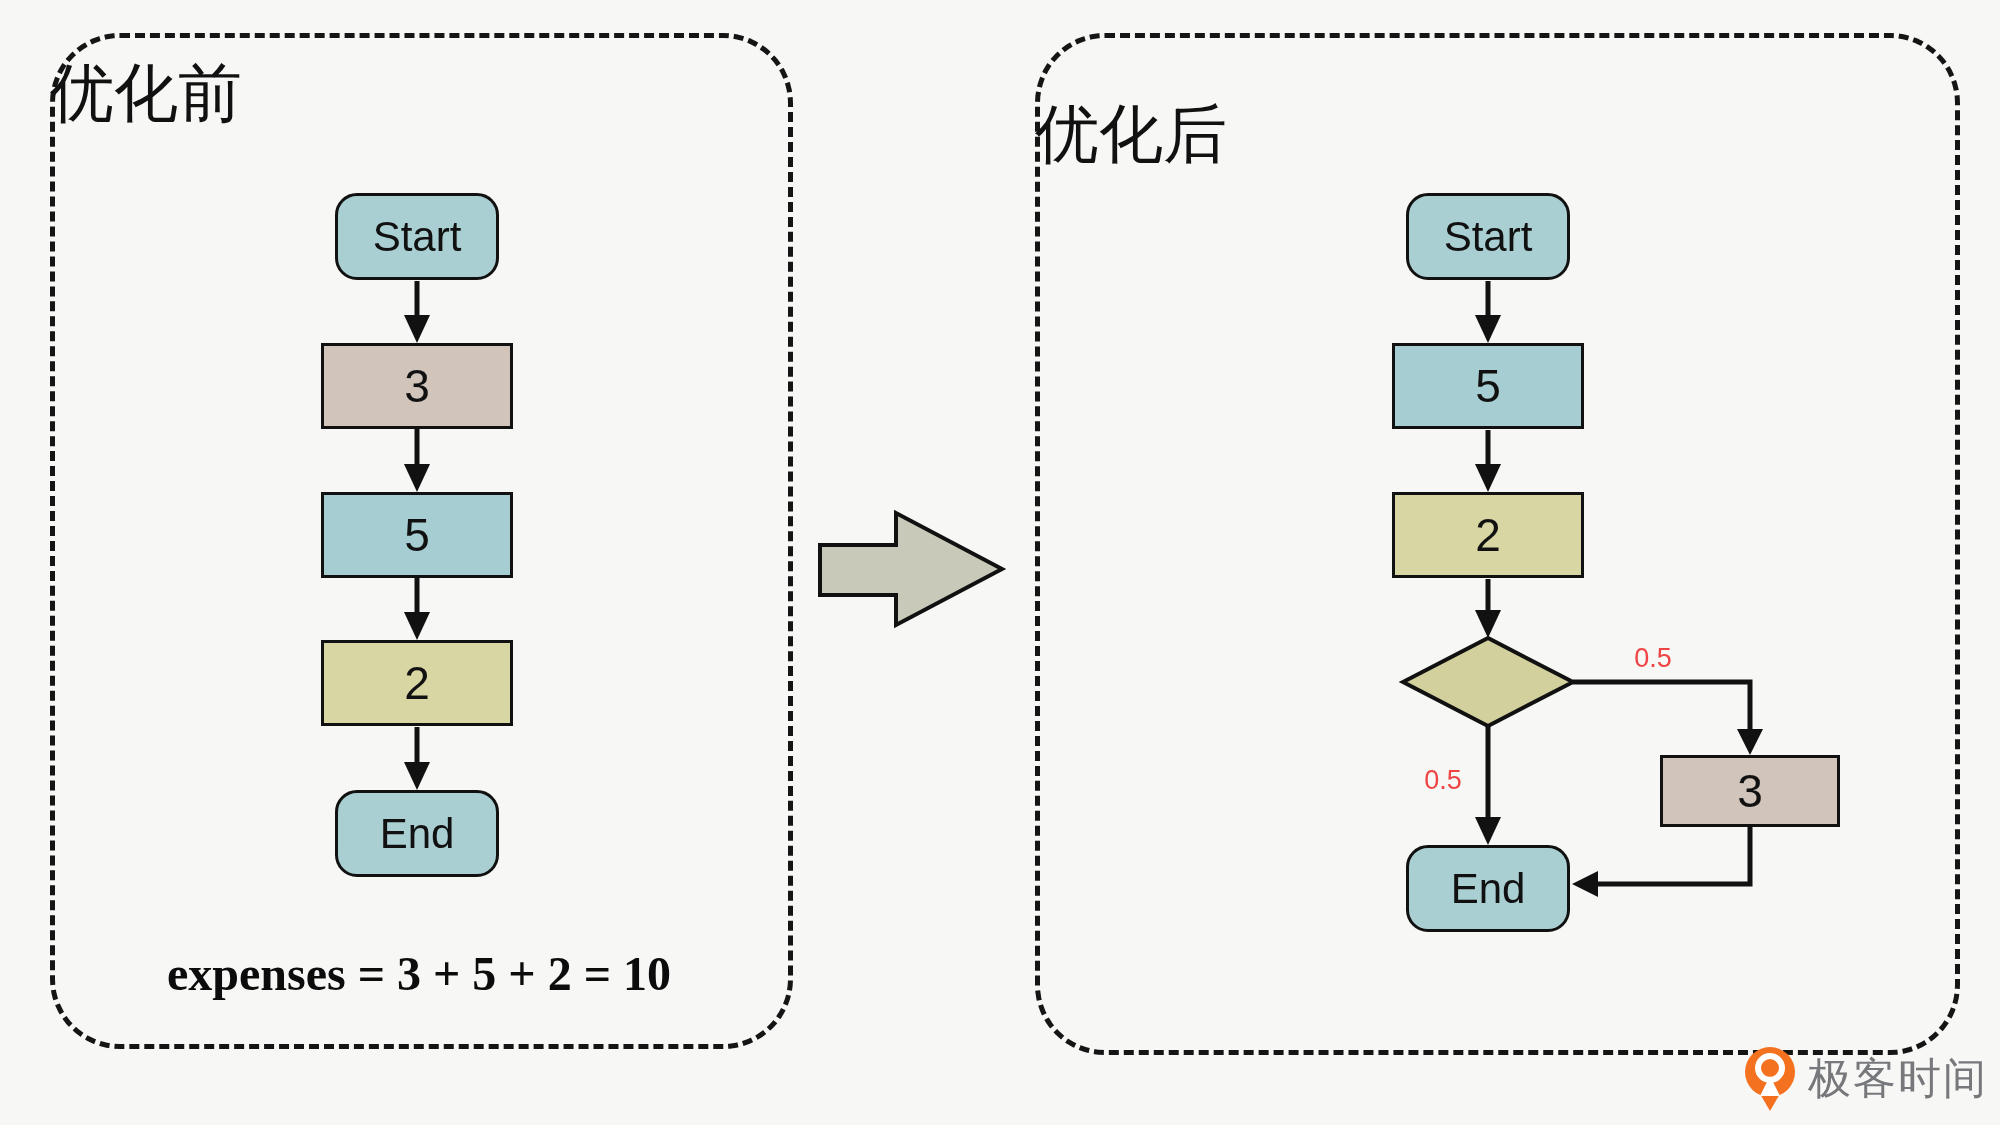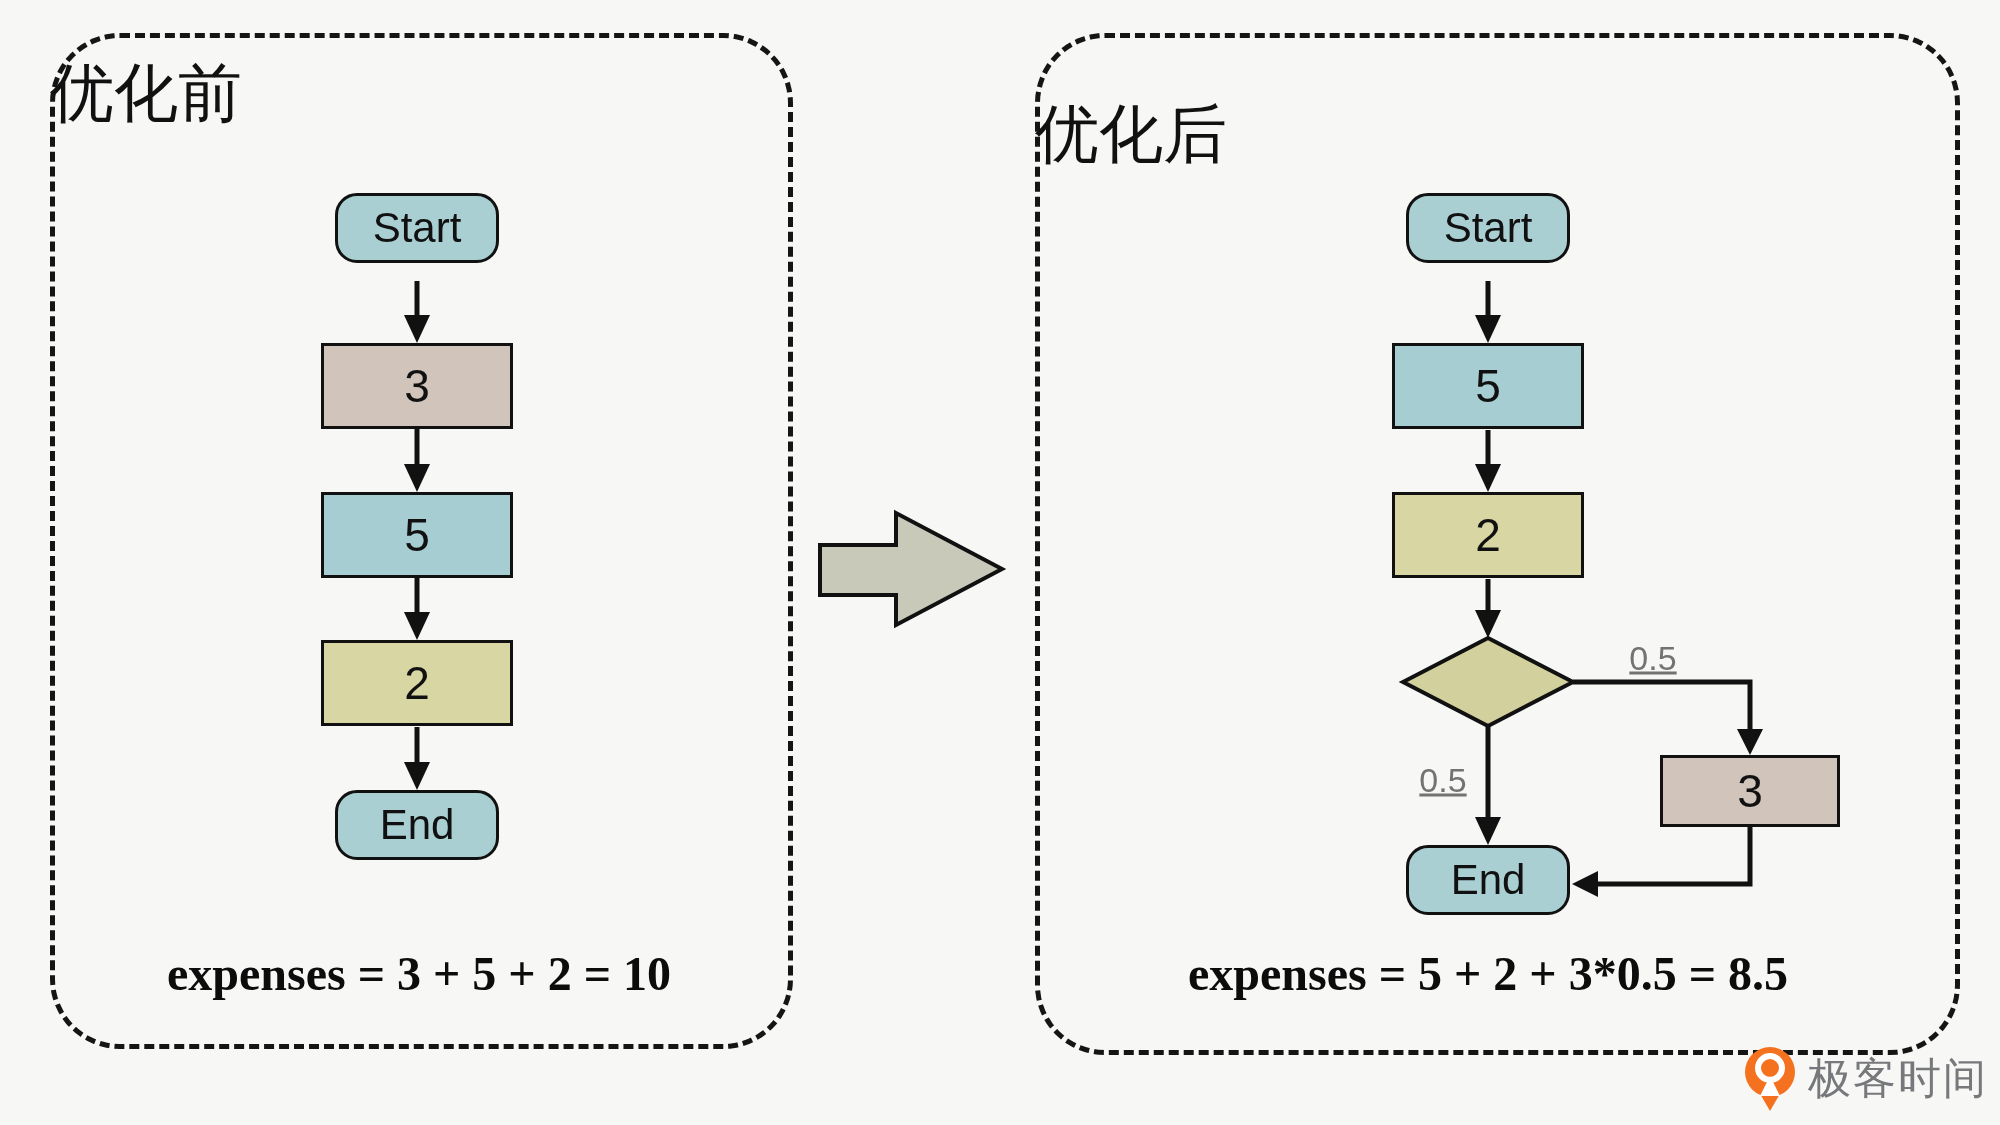--- a/index.html
+++ b/index.html
@@ -35,21 +35,21 @@
   .node {
     position: absolute;
     display: flex;
     align-items: center;
     justify-content: center;
     border: 3px solid #111;
     color: #111;
     box-sizing: border-box;
   }
   .terminal {
-    width: 164px; height: 70px;
+    width: 164px; height: 87px;
     border-radius: 22px;
     background: #aacfd2;
     font-size: 42px;
   }
   .process { width: 192px; height: 86px; font-size: 46px; }
   .fill-teal  { background: #a6cdd1; }
   .fill-tan   { background: #d1c4ba; }
   .fill-khaki { background: #d8d6a3; }
 
   #before-start { left: 335px; top: 193px; }
@@ -76,25 +76,24 @@
     font-size: 48px;
     color: #0c0c0c;
     white-space: nowrap;
     font-weight: bold;
   }
   #formula-before { left: 167px; top: 946px; }
   #formula-after  { left: 1188px; top: 946px; }
 
   .branch-label {
     position: absolute;
-    font-size: 34px;
-    color: #737373;
+    font-size: 27px;
+    color: #ef4444;
     transform: translate(-50%, -50%);
     white-space: nowrap;
-    text-decoration: underline;
   }
   #label-branch-right { left: 1653px; top: 658px; }
   #label-branch-down  { left: 1443px; top: 780px; }
 
   #logo {
     position: absolute;
     left: 1744px; top: 1046px;
     display: flex;
     align-items: center;
     gap: 12px;
@@ -181,21 +180,20 @@
     <span>2</span>
   </div>
   <div class="node process fill-tan" id="after-branch-step">
     <span>3</span>
   </div>
   <div class="node terminal" id="after-end">
     <span>End</span>
   </div>
   <div class="branch-label" id="label-branch-right">0.5</div>
   <div class="branch-label" id="label-branch-down">0.5</div>
-  <div class="formula" id="formula-after">expenses = 5 + 2 + 3*0.5 = 8.5</div>
 
   <div id="logo">
     <svg width="52" height="66" viewBox="0 0 52 66">
       <path d="M 15 46 L 26 65 L 37 46 Z" fill="#f4711f"></path>
       <circle cx="26" cy="26" r="25" fill="#f4711f"></circle>
       <circle cx="26" cy="22" r="12" fill="none" stroke="#ffffff" stroke-width="6"></circle>
       <path d="M 26 30 L 16 50 L 36 50 Z" fill="#ffffff"></path>
     </svg>
     <span id="logo-brand">极客时间</span>
   </div>

